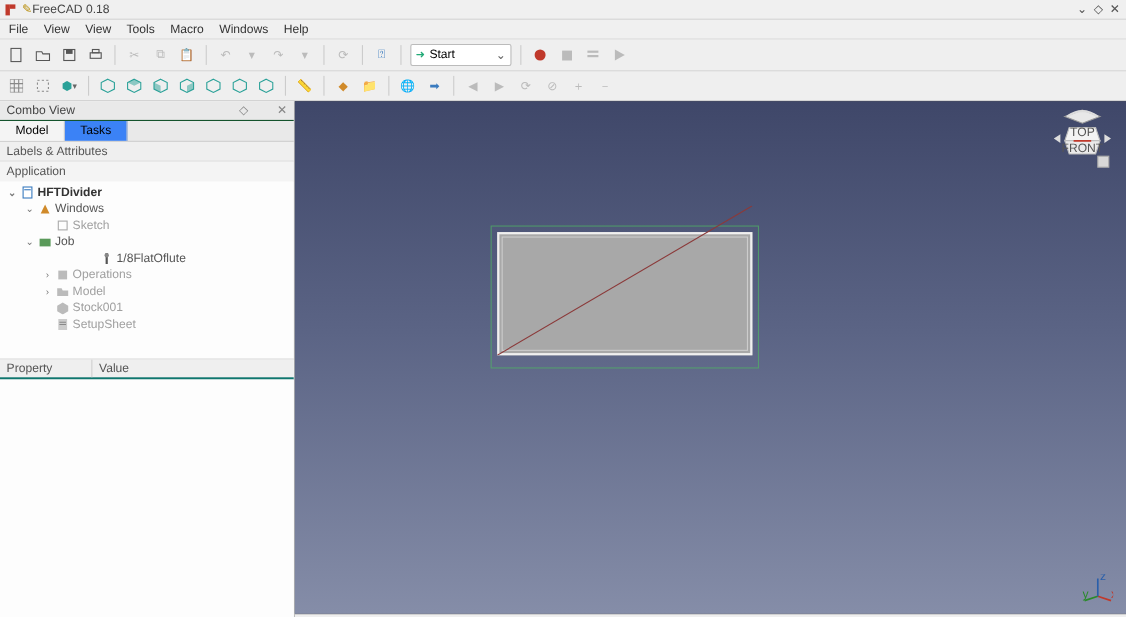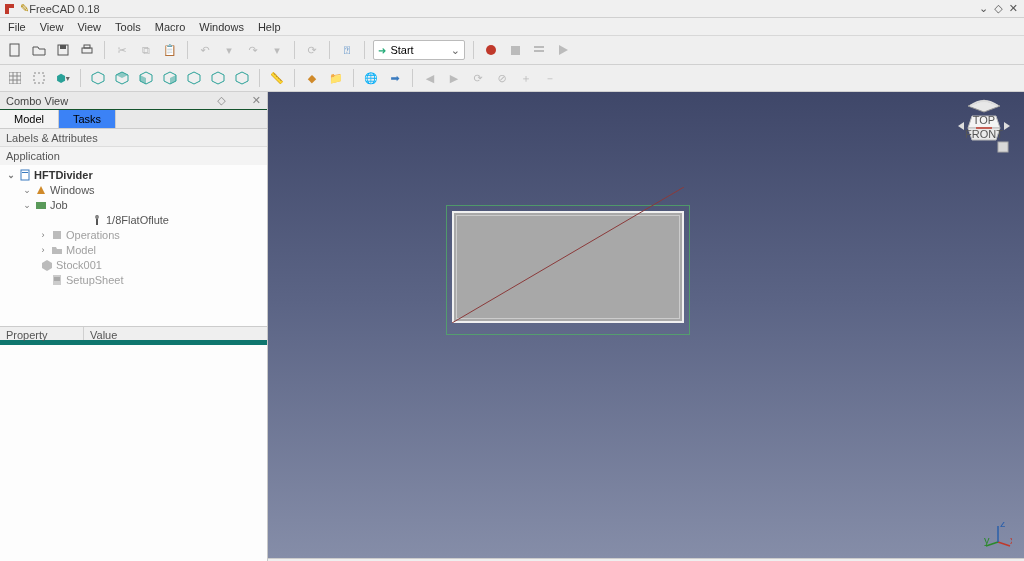--- a/index.html
+++ b/index.html
@@ -29,21 +29,21 @@
 .tab { padding: 3px 14px; border-right: 1px solid #ccc; background: #3b82f6; cursor: pointer; }
 .tab.active { background: #f4f4f4; }
 .row-hdr { height: 18px; border-bottom: 1px solid #ddd; display: flex; align-items: center; padding: 0 6px; color: #555; background: #efefef; }
 .tree { flex: 0 0 auto; height: 162px; overflow: auto; background: #fdfdfd; border-bottom: 1px solid #ccc; padding: 2px 0; }
 .tree-row { display: flex; align-items: center; height: 15px; padding-left: 4px; gap: 3px; color: #555; }
 .tree-row.dim { color: #a0a0a0; }
 .tree-row.bold { font-weight: bold; color: #333; }
 .tw { width: 10px; height: 10px; display: flex; align-items: center; justify-content: center; color: #777; font-size: 9px; }
 .ic { width: 12px; height: 12px; display: inline-flex; align-items: center; justify-content: center; }
 .prop { flex: 1; background: #fdfdfd; display: flex; flex-direction: column; }
-.prop-hdr { height: 18px; display: flex; border-bottom: 5px solid #0f766e; background: #efefef; }
+.prop-hdr { height: 18px; display: flex; border-bottom: 2px solid #0f766e; background: #efefef; }
 .prop-hdr .c1 { width: 84px; border-right: 1px solid #d0d0d0; padding: 2px 6px; color: #555; }
 .prop-hdr .c2 { flex: 1; padding: 2px 6px; color: #555; }
 .prop-body { flex: 1; background: #fdfdfd; }
 .viewport { flex: 1; display: flex; flex-direction: column; background: #333; }
 .canvas { flex: 1; position: relative; background: linear-gradient(180deg, #3f4769 0%, #5b6485 45%, #858da8 100%); overflow: hidden; padding-left: 28px; }
 .doc-tabs { height: 22px; background: #efefef; border-top: 1px solid #ccc; display: flex; align-items: center; padding-left: 6px; gap: 2px; }
 .dtab { height: 18px; display: flex; align-items: center; gap: 4px; padding: 0 8px; background: #e2e2e2; border: 1px solid #ccc; border-bottom: none; font-size: 10px; color: #555; }
 .navcube { position: absolute; top: 6px; right: 10px; width: 60px; height: 60px; }
 .axis { position: absolute; bottom: 8px; right: 12px; width: 28px; height: 28px; }
 
@@ -244,20 +244,29 @@
         </div>
         <div class="tree-row" style="padding-left: 22px;">
           <span class="tw">⌄</span>
           <span class="ic">
             <svg width="12" height="12">
               <polygon points="2,10 6,2 10,10" fill="#d08a2a"></polygon>
             </svg>
           </span>
           <span>Windows</span>
         </div>
+        <div class="tree-row dim" style="padding-left: 38px;">
+          <span class="tw"></span>
+          <span class="ic">
+            <svg width="12" height="12">
+              <rect x="2" y="2" width="8" height="8" fill="none" stroke="#aaa"></rect>
+            </svg>
+          </span>
+          <span>Sketch</span>
+        </div>
         <div class="tree-row" style="padding-left: 22px;">
           <span class="tw">⌄</span>
           <span class="ic">
             <svg width="12" height="12">
               <rect x="1" y="3" width="10" height="7" fill="#5a9a5a"></rect>
             </svg>
           </span>
           <span>Job</span>
         </div>
         <div class="tree-row" style="padding-left: 38px; margin-left: 40px;">
@@ -281,21 +290,21 @@
         </div>
         <div class="tree-row dim" style="padding-left: 38px;">
           <span class="tw">›</span>
           <span class="ic">
             <svg width="12" height="12">
               <path d="M1 3h4l1 2h5v5H1z" fill="#bbb"></path>
             </svg>
           </span>
           <span>Model</span>
         </div>
-        <div class="tree-row dim" style="padding-left: 28px;">
+        <div class="tree-row dim" style="padding-left: 38px;">
           <span class="tw"></span>
           <span class="ic">
             <svg width="12" height="12">
               <polygon points="6,1 11,4 11,9 6,12 1,9 1,4" fill="#bbb"></polygon>
             </svg>
           </span>
           <span>Stock001</span>
         </div>
         <div class="tree-row dim" style="padding-left: 38px;">
           <span class="tw"></span>

